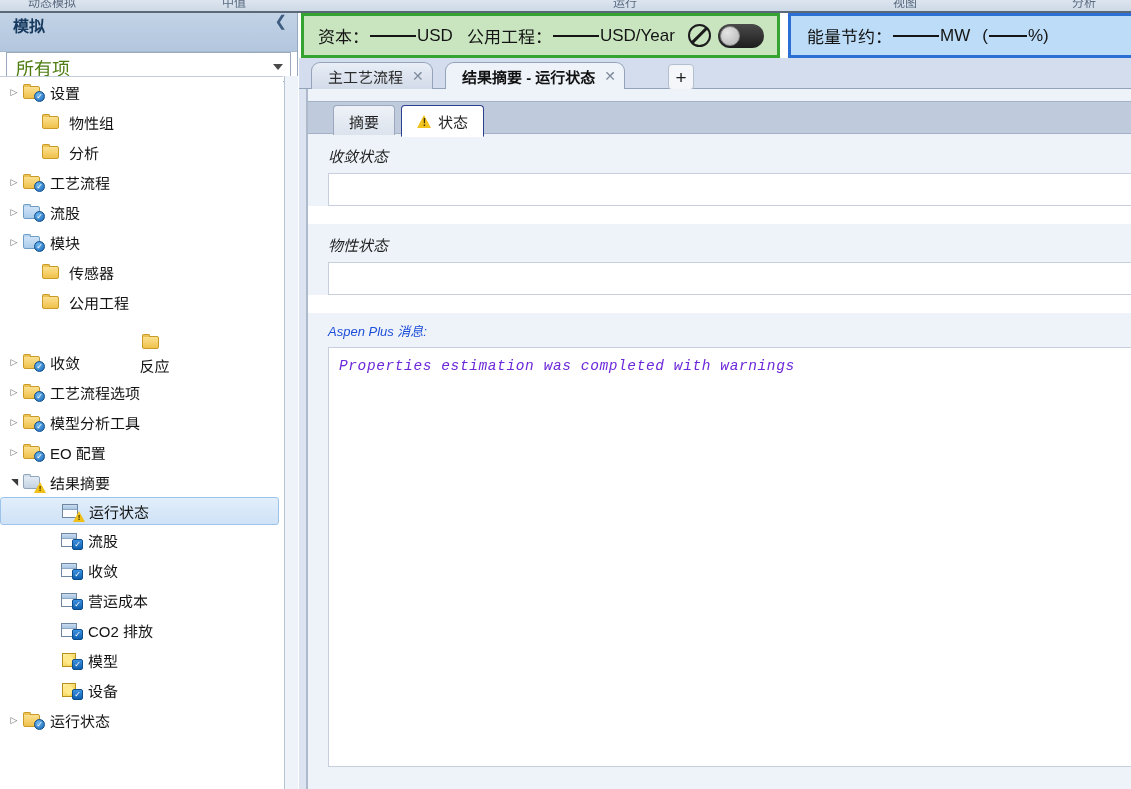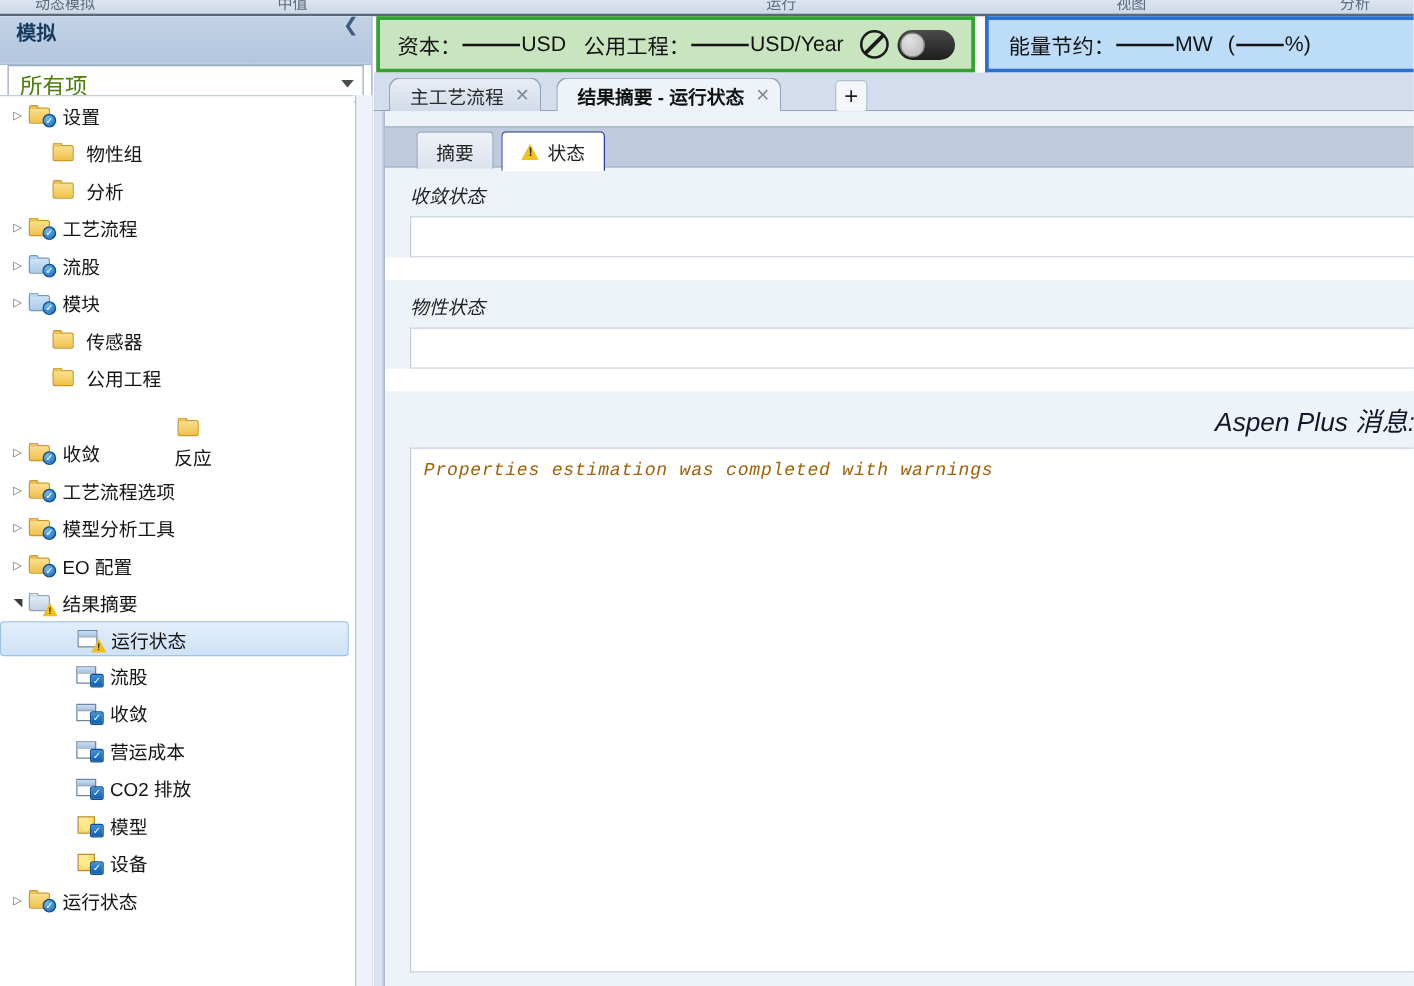--- a/index.html
+++ b/index.html
@@ -477,36 +477,35 @@
     background: #ffffff;
     border: 1px solid #c6cfdb;
     border-right: none;
     box-sizing: border-box;
   }
   .gap-white {
     height: 18px;
     background: #ffffff;
   }
   #msg-label {
-    font-size: 21px;
-    color: #0f172a;
+    font-size: 13px;
+    color: #1d4ed8;
     padding: 8px 0 7px 20px;
-    text-align: right;
   }
   #msg-box {
     margin-left: 20px;
     height: 420px;
     background: #ffffff;
     border: 1px solid #c6cfdb;
     border-right: none;
     box-sizing: border-box;
     padding: 10px 0 0 10px;
     font-family: "Liberation Mono", "DejaVu Sans Mono", monospace;
     font-size: 14.5px;
-    color: #a16207;
+    color: #6d28d9;
     letter-spacing: .6px;
   }
 
   
   #panel-rail {
     position: absolute;
     left: 299px; top: 89px;
     width: 8px; height: 700px;
     background: #dbe4f0;
     border-right: 1px solid #aebacb;

